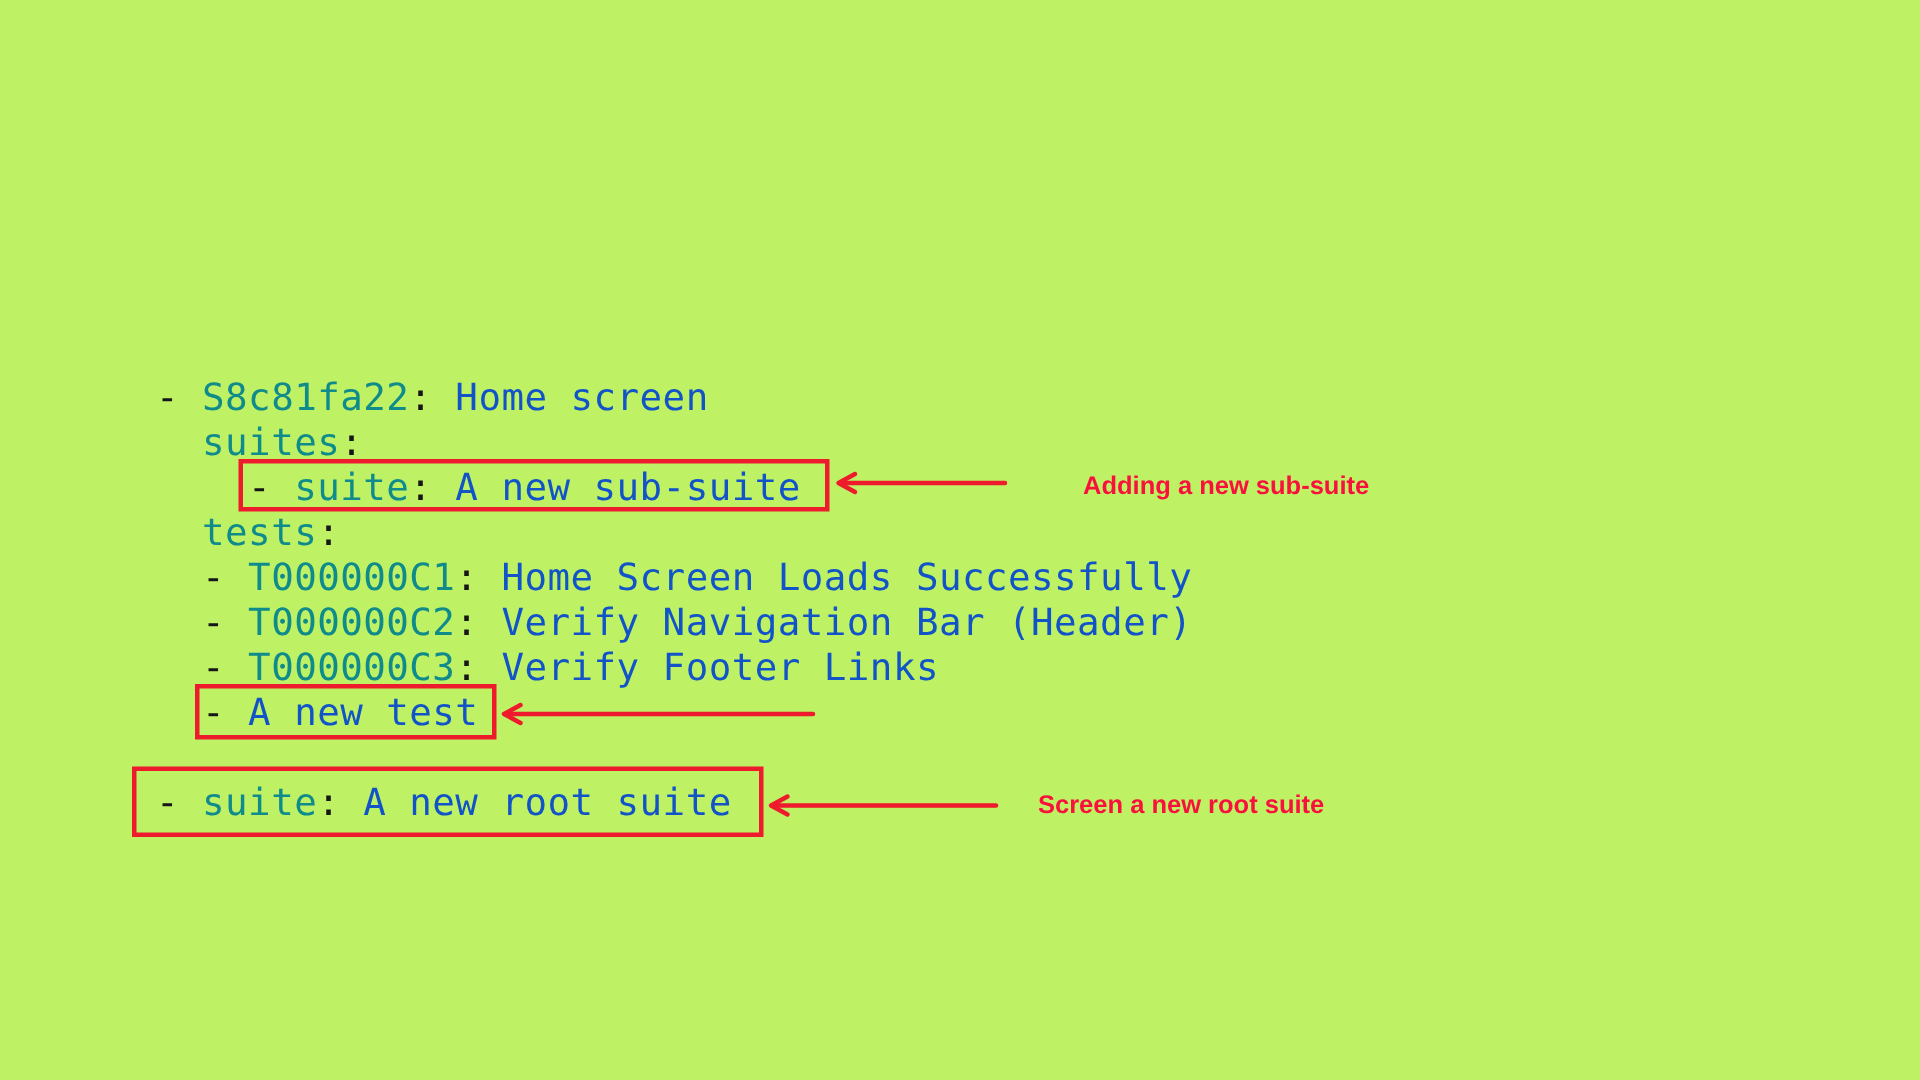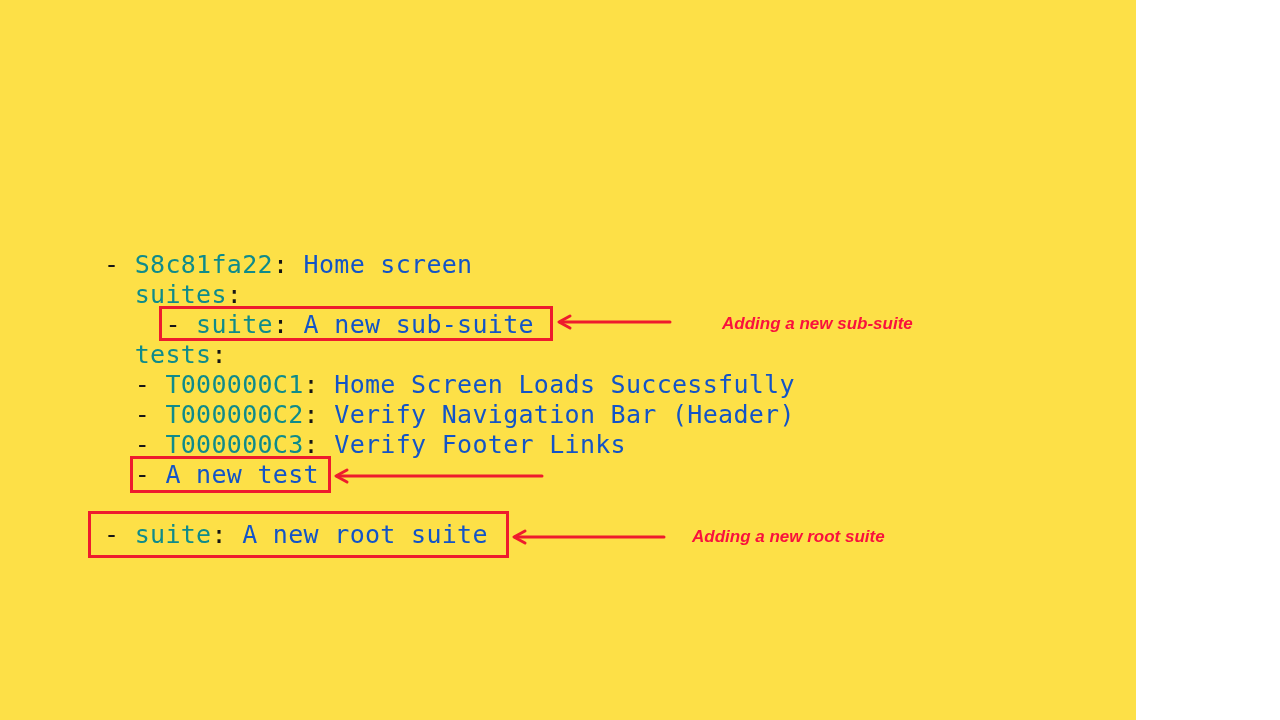--- a/index.html
+++ b/index.html
@@ -1,20 +1,20 @@
 <!DOCTYPE html>
 <html style="--key: #0f8b8b; --value: #1254c8; --plain: #161616; --box-red: #ee1b2d; --label-red: #f9113d; --background: #ffffff;"><head>
 <meta charset="utf-8">
 <style>
   * { margin: 0; padding: 0; box-sizing: border-box; }
   html, body { width: 1280px; height: 720px; background: #ffffff; overflow: hidden; }
   body { position: relative; font-family: "Liberation Sans", sans-serif; }
 
   .canvas {
-    position: absolute; left: 0; top: 0; width: 1136px; height: 720px; background: #fde047;
+    position: absolute; left: 0; top: 0; width: 1280px; height: 720px; background: #bef264;
   }
 
   
   .code {
     position: absolute;
     left: 104px;
     top: 250px;
     font-family: "DejaVu Sans Mono", "Liberation Mono", monospace;
     font-size: 25px;
     line-height: 30px;
@@ -51,21 +51,20 @@
 
   
   .anno {
     position: absolute;
     font-family: "Liberation Sans", sans-serif;
     font-weight: 700;
     font-size: 17px;
     line-height: 20px;
     color: var(--label-red, #f9113d);
     white-space: nowrap;
-    font-style: italic;
   }
   .anno-subsuite  { left: 722px; top: 314px; }
   .anno-newtest   { left: 584px; top: 466px; }
   .anno-rootsuite { left: 692px; top: 527px; }
 </style>
 </head>
 <body style="background: rgb(255, 255, 255);">
 
 <div class="canvas">
 
@@ -82,15 +81,15 @@
   <svg class="arrow arrow-newtest" width="212" height="16">
     <line x1="4" y1="8" x2="209" y2="8"></line>
     <polyline points="14,2 3,8 14,14"></polyline>
   </svg>
   <svg class="arrow arrow-rootsuite" width="156" height="16">
     <line x1="4" y1="8" x2="153" y2="8"></line>
     <polyline points="14,2 3,8 14,14"></polyline>
   </svg>
 
   <div class="anno anno-subsuite">Adding a new sub-suite</div>
-  <div class="anno anno-rootsuite">Adding a new root suite</div>
+  <div class="anno anno-rootsuite">Screen a new root suite</div>
 
 </div>
 
 </body></html>

